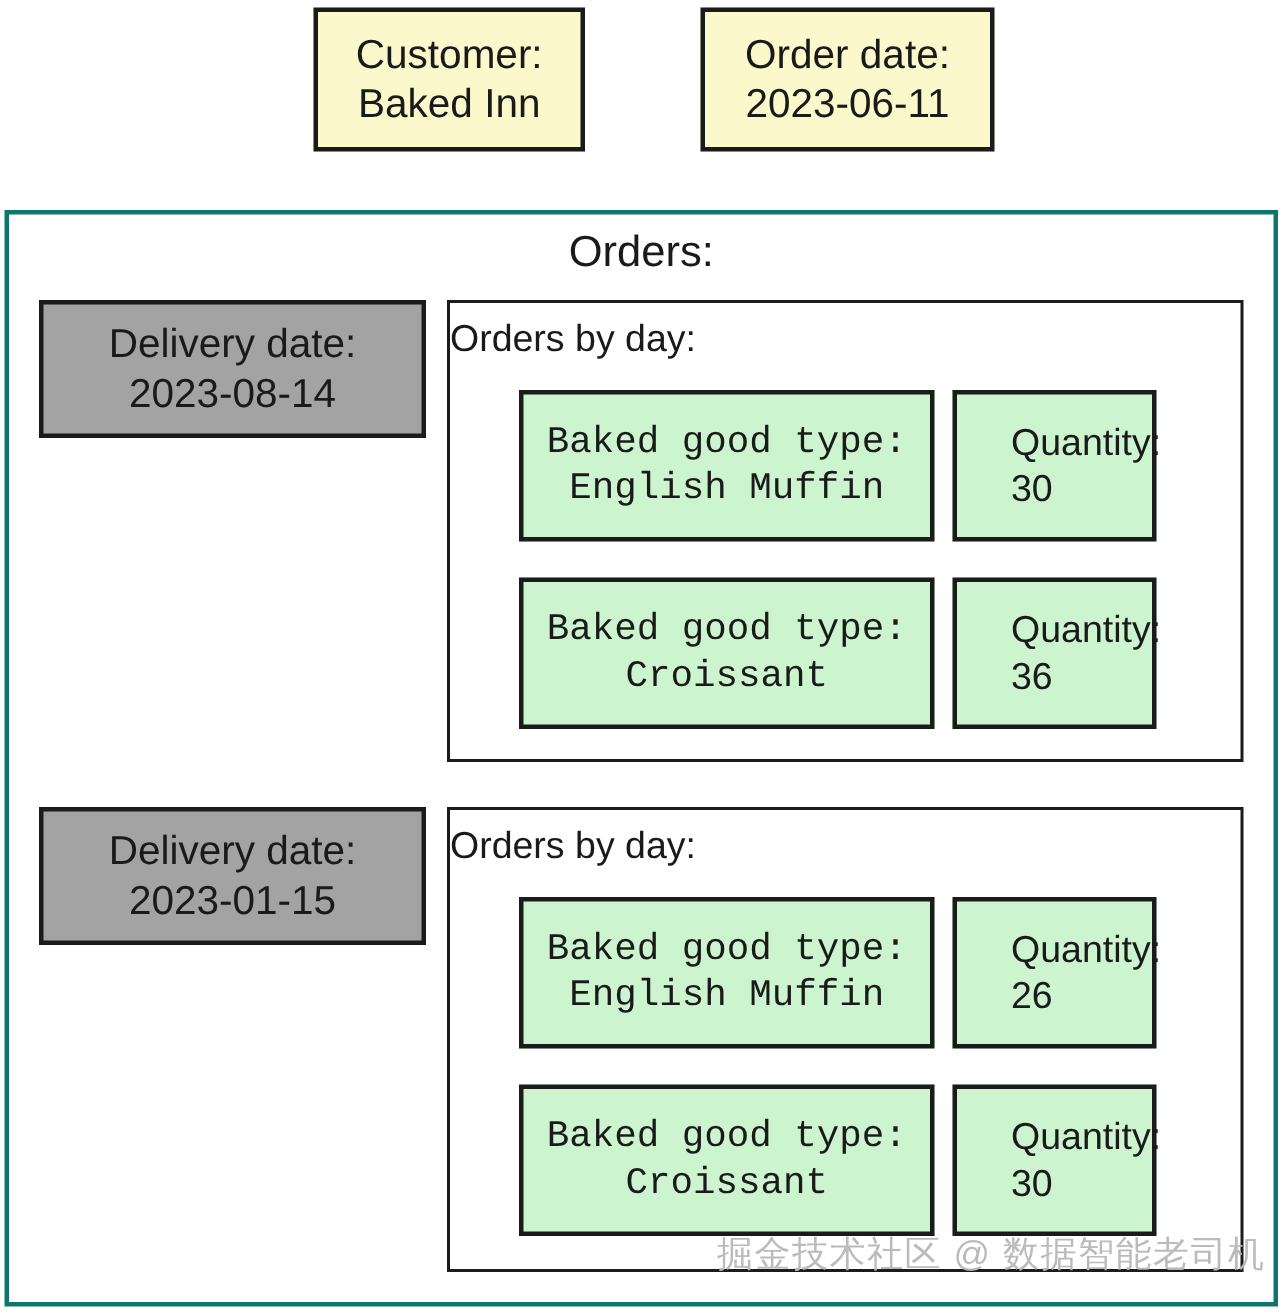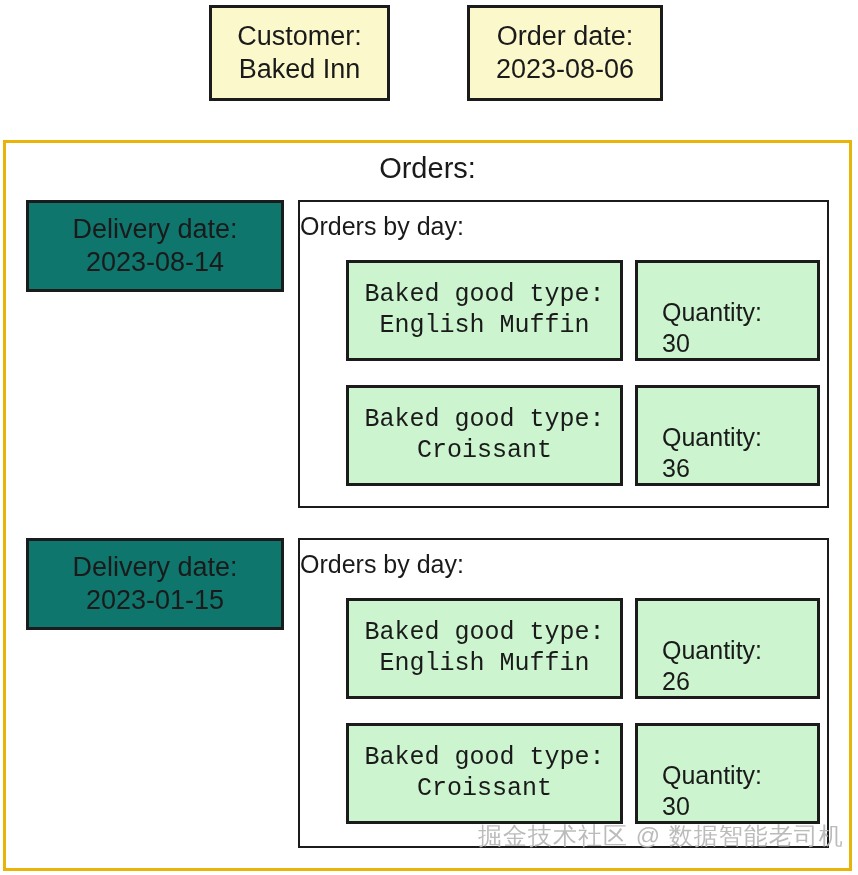--- a/index.html
+++ b/index.html
@@ -45,35 +45,35 @@
   }
   #customer-box { left: 209px; top: 5px;  width: 181px; height: 96px; }
   #order-date-box { left: 467px; top: 5px; width: 196px; height: 96px; }
 
   
   #orders-container {
     position: absolute;
     box-sizing: border-box;
     left: 3px; top: 140px;
     width: 849px; height: 731px;
-    border: 3px solid #eab308;
+    border: 3px solid #0f766e;
     background: #ffffff;
   }
   #orders-title {
     position: absolute;
     left: 0; top: 11px;
     width: 100%;
     text-align: center;
     font-size: 29px;
     line-height: 1;
   }
 
   
   .delivery-box {
-    background: #0f766e;
+    background: #a3a3a3;
     font-size: 27px;
   }
   #delivery-box-0 { left: 20px; top: 57px;  width: 258px; height: 92px; }
   #delivery-box-1 { left: 20px; top: 395px; width: 258px; height: 92px; }
 
   
   .day-container {
     position: absolute;
     box-sizing: border-box;
     border: 2px solid #1b1b1b;
@@ -100,26 +100,25 @@
   }
   .goodtype-box {
     left: 46px;
     width: 277px;
     height: 101px;
     align-items: center;
     font-family: Liberation Mono, monospace;
   }
   .qty-box {
     left: 335px;
-    width: 185px;
+    width: 136px;
     height: 101px;
     align-items: flex-start;
-    padding-left: 24px;
+    padding-left: 36px;
     text-align: left;
-    justify-content: flex-end;
   }
   .row-0 { top: 58px; }
   .row-1 { top: 183px; }
 
   
   #watermark {
     position: absolute;
     left: 478px;
     top: 820px;
     font-size: 24px;
@@ -135,21 +134,21 @@
 
 <div class="canvas">
 
   <div class="box hdr-box" id="customer-box">
     <span class="line">Customer:</span>
     <span class="line">Baked Inn</span>
   </div>
 
   <div class="box hdr-box" id="order-date-box">
     <span class="line">Order date:</span>
-    <span class="line">2023-08-06</span>
+    <span class="line">2023-06-11</span>
   </div>
 
   <div id="orders-container">
 
     <div id="orders-title">Orders:</div>
 
     <div class="box delivery-box" id="delivery-box-0">
       <span class="line">Delivery date:</span>
       <span class="line">2023-08-14</span>
     </div>

